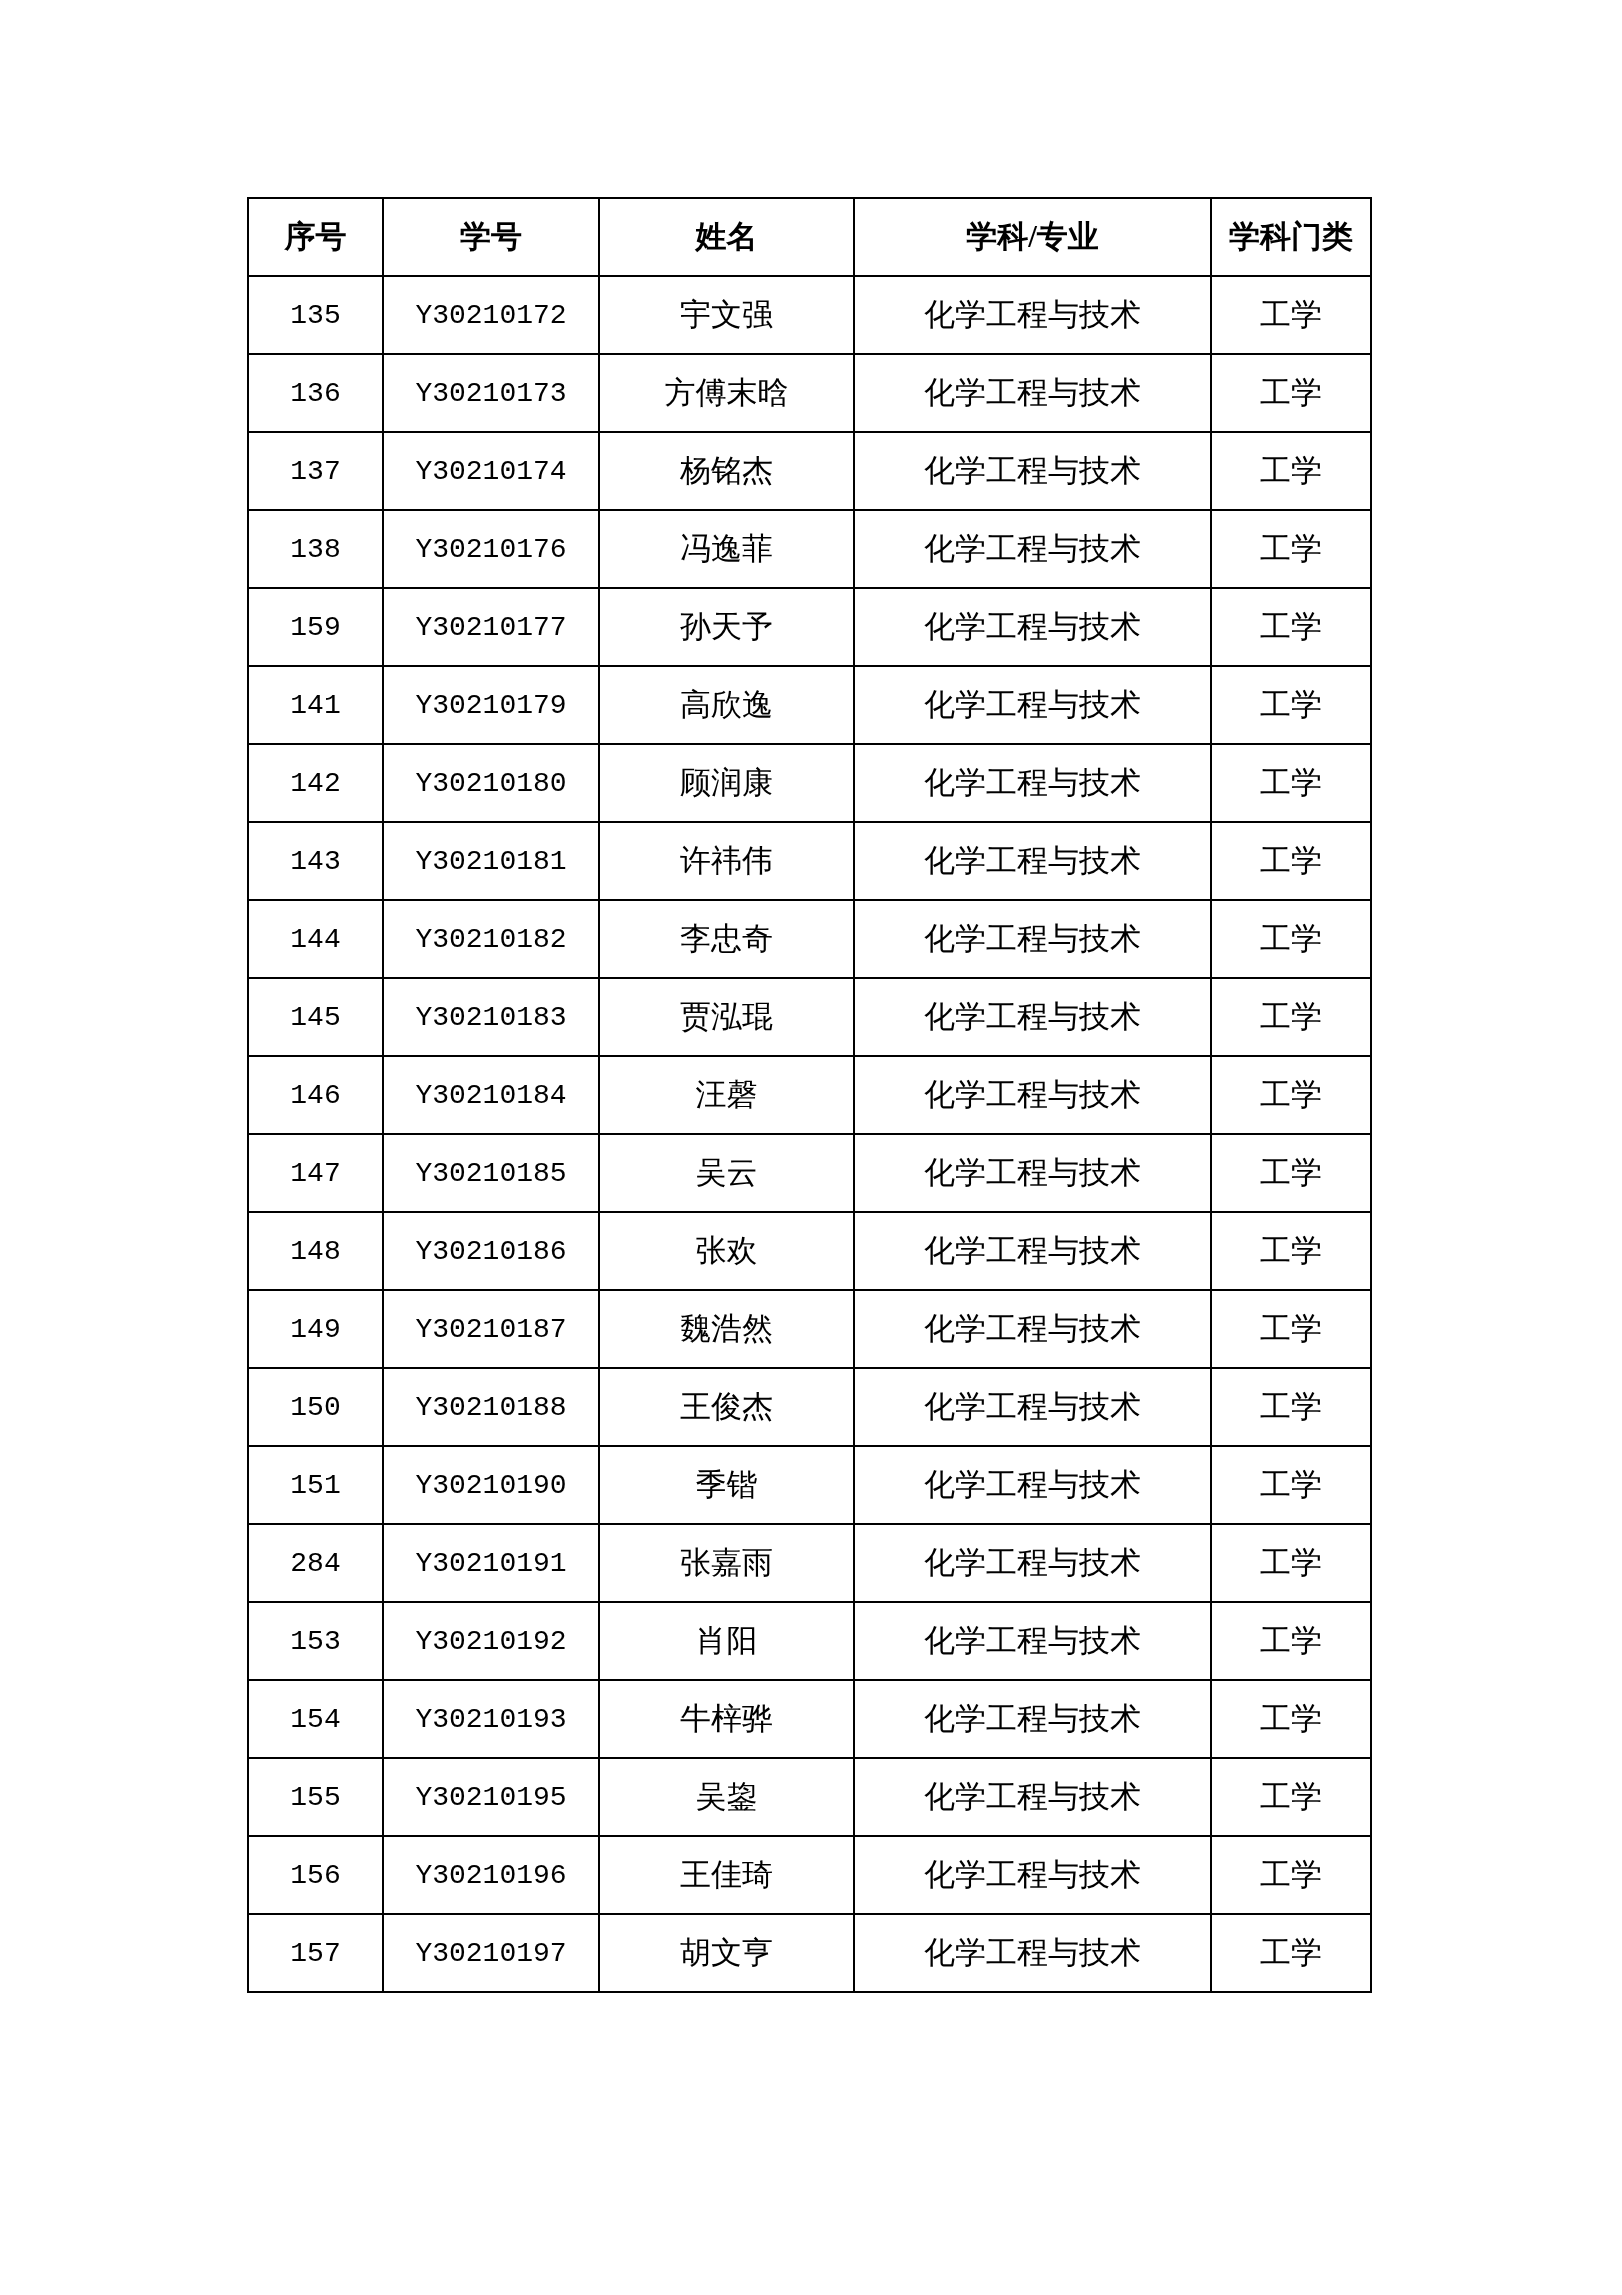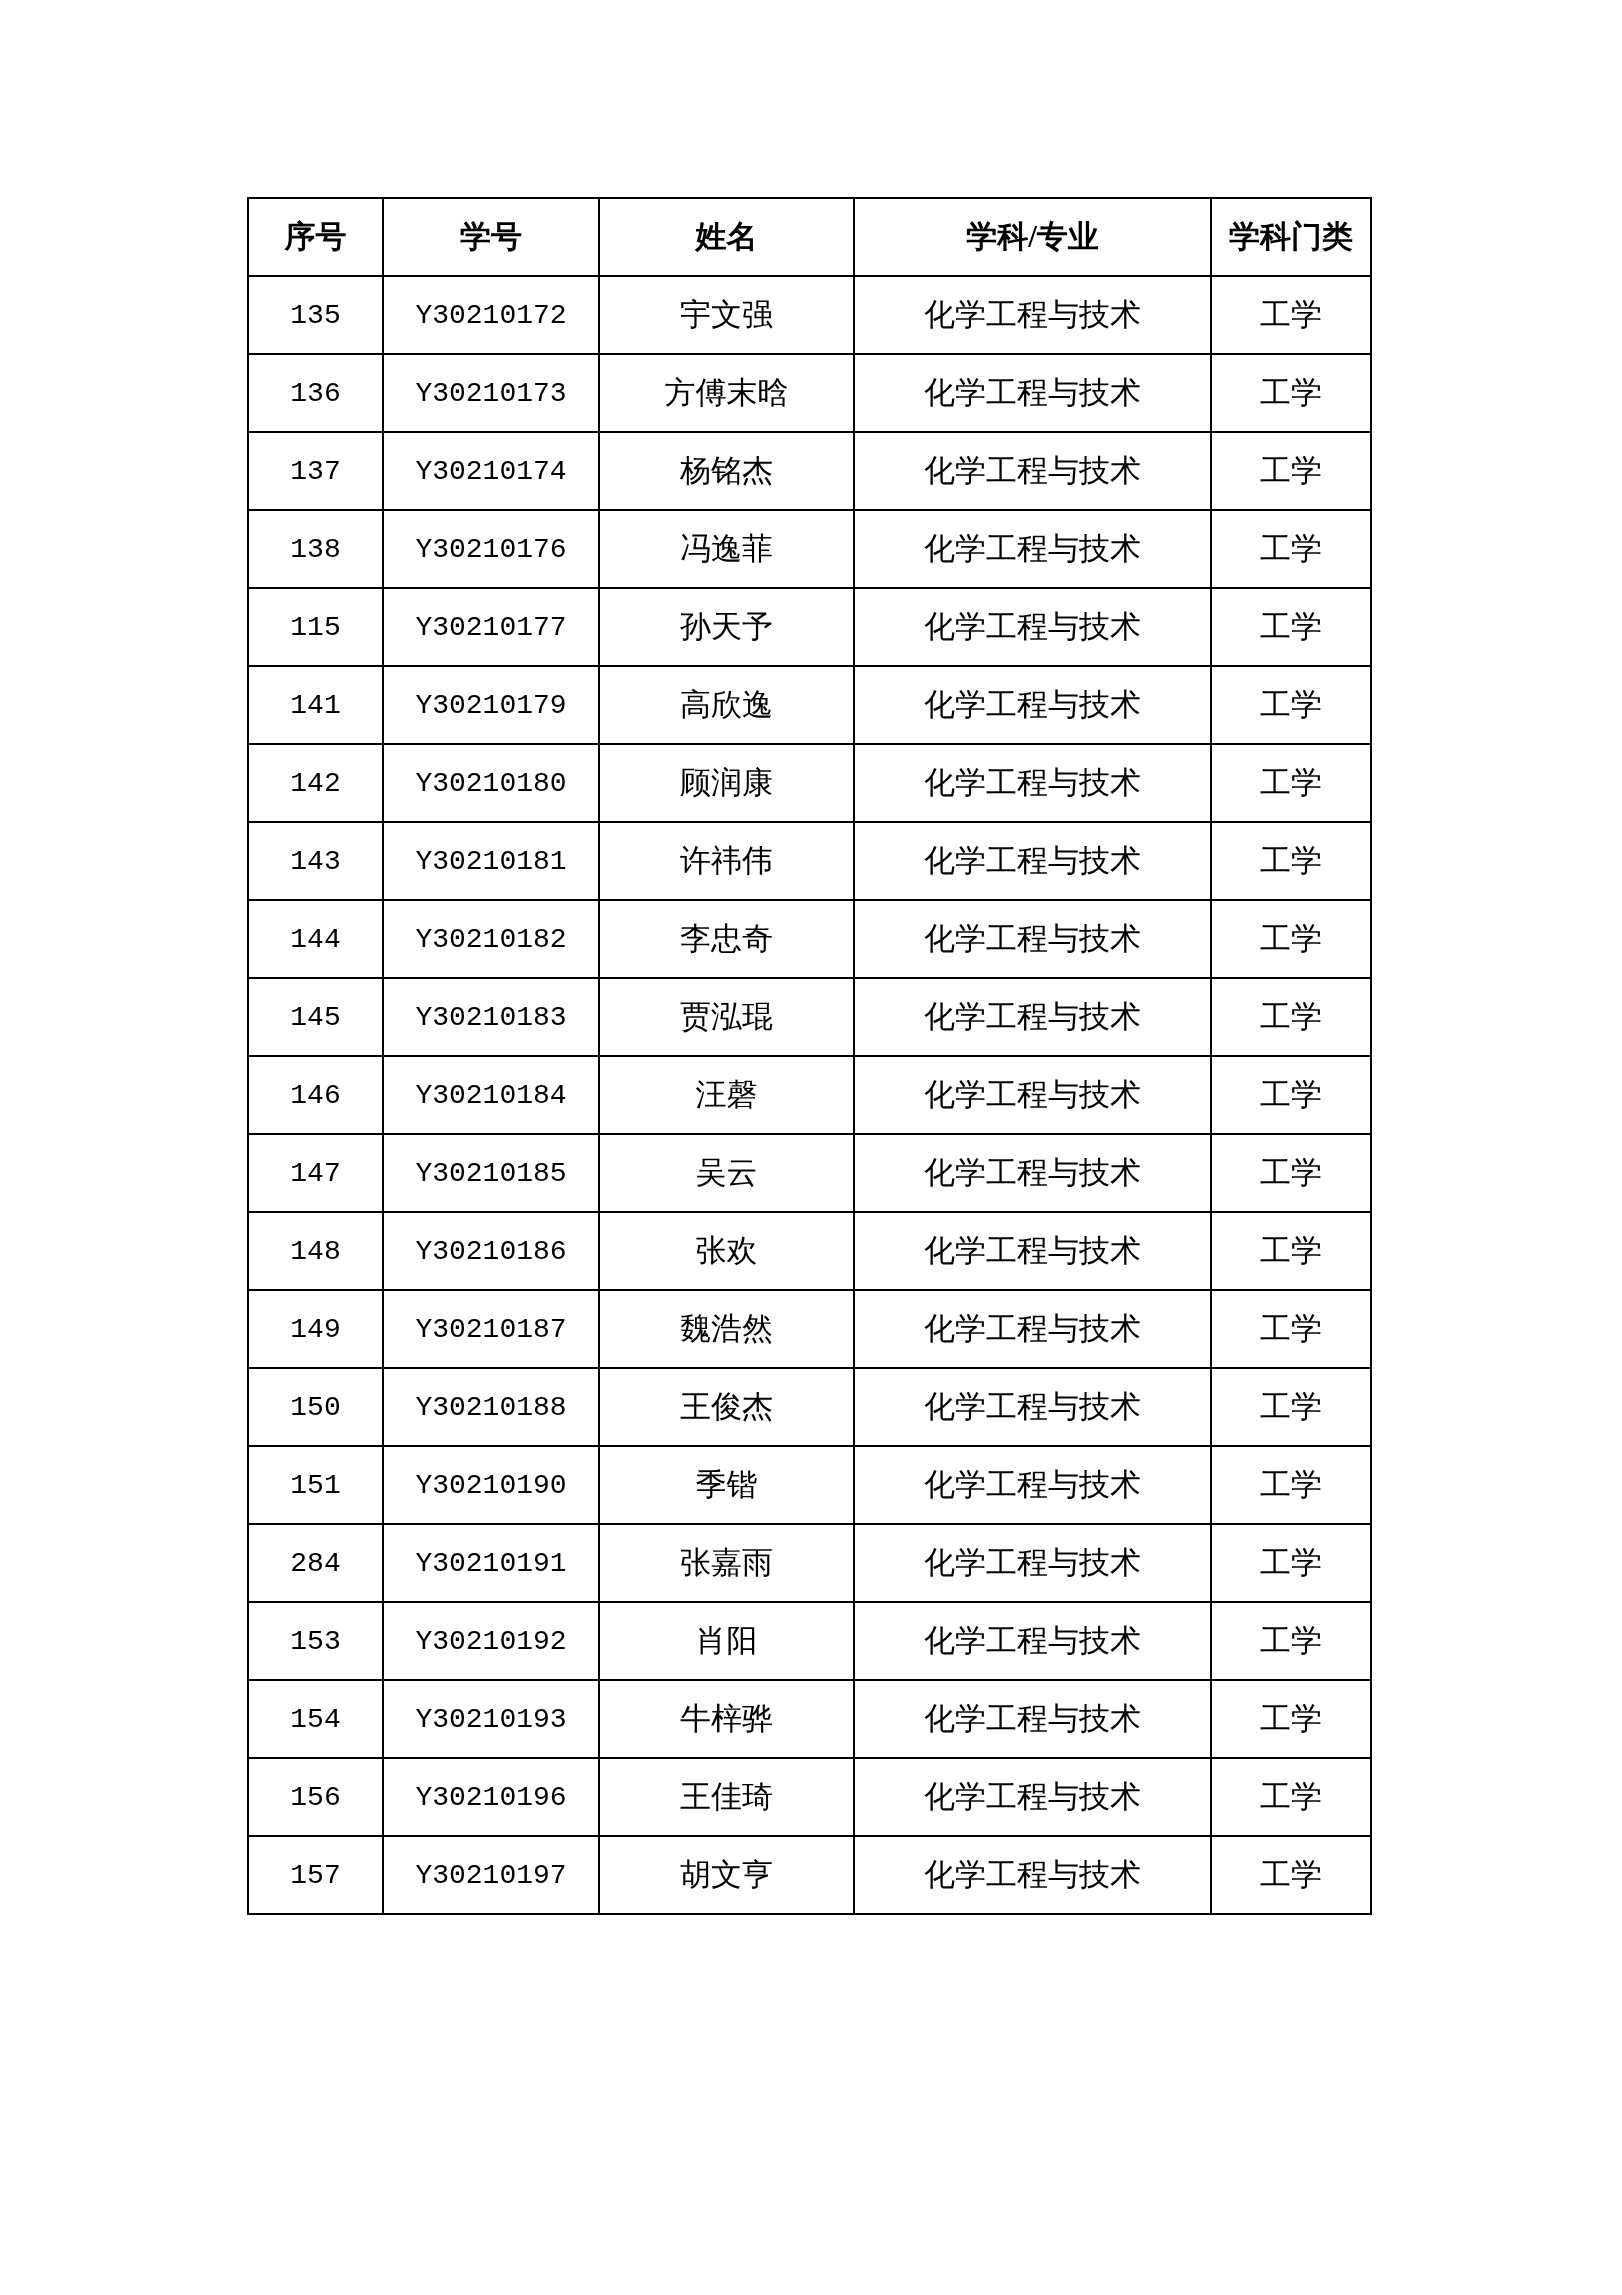--- a/index.html
+++ b/index.html
@@ -102,21 +102,21 @@
           <td class="col-4">工学</td>
         </tr>
         <tr>
           <td class="col-0">138</td>
           <td class="col-1">Y30210176</td>
           <td class="col-2">冯逸菲</td>
           <td class="col-3">化学工程与技术</td>
           <td class="col-4">工学</td>
         </tr>
         <tr>
-          <td class="col-0">115</td>
+          <td class="col-0">159</td>
           <td class="col-1">Y30210177</td>
           <td class="col-2">孙天予</td>
           <td class="col-3">化学工程与技术</td>
           <td class="col-4">工学</td>
         </tr>
         <tr>
           <td class="col-0">141</td>
           <td class="col-1">Y30210179</td>
           <td class="col-2">高欣逸</td>
           <td class="col-3">化学工程与技术</td>
@@ -203,20 +203,27 @@
           <td class="col-0">153</td>
           <td class="col-1">Y30210192</td>
           <td class="col-2">肖阳</td>
           <td class="col-3">化学工程与技术</td>
           <td class="col-4">工学</td>
         </tr>
         <tr>
           <td class="col-0">154</td>
           <td class="col-1">Y30210193</td>
           <td class="col-2">牛梓骅</td>
+          <td class="col-3">化学工程与技术</td>
+          <td class="col-4">工学</td>
+        </tr>
+        <tr>
+          <td class="col-0">155</td>
+          <td class="col-1">Y30210195</td>
+          <td class="col-2">吴鋆</td>
           <td class="col-3">化学工程与技术</td>
           <td class="col-4">工学</td>
         </tr>
         <tr>
           <td class="col-0">156</td>
           <td class="col-1">Y30210196</td>
           <td class="col-2">王佳琦</td>
           <td class="col-3">化学工程与技术</td>
           <td class="col-4">工学</td>
         </tr>

